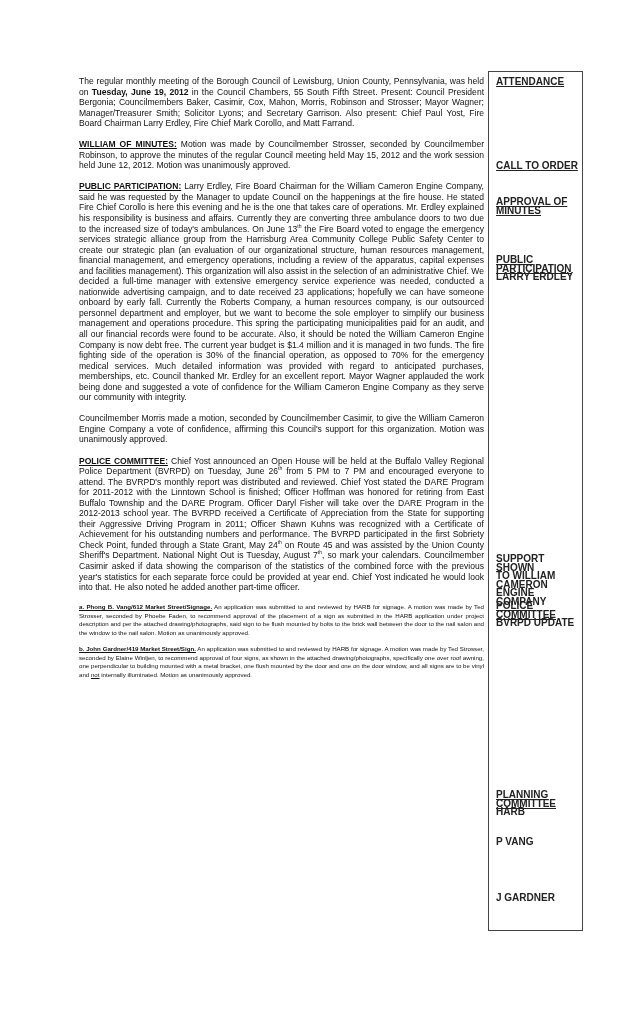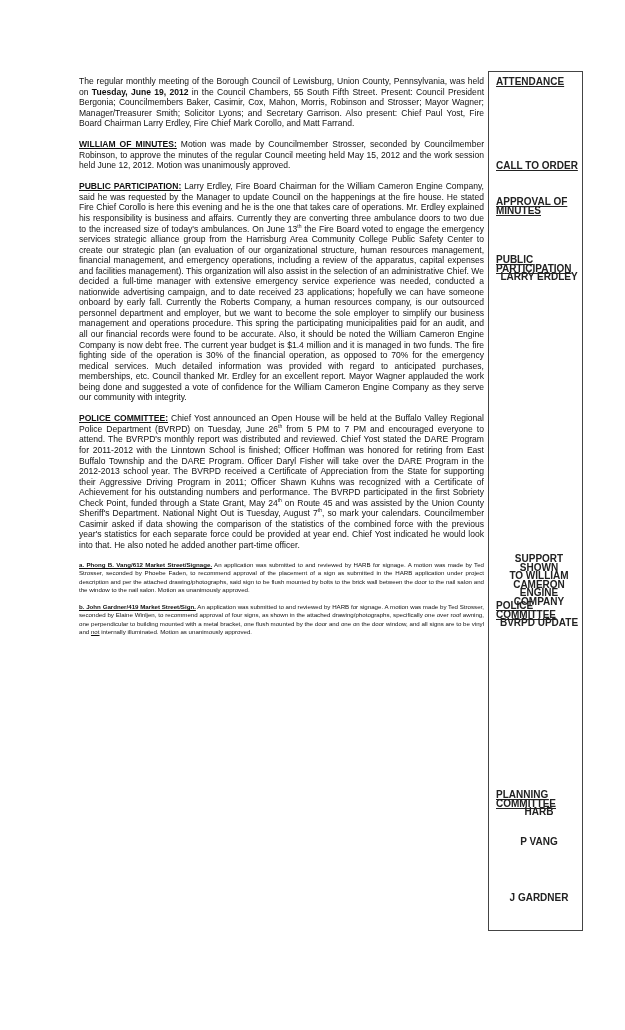--- a/index.html
+++ b/index.html
@@ -12,33 +12,34 @@
   .bold { font-weight: bold; }
   sup { font-size: 5px; line-height: 0; vertical-align: super; }
   .small { font-size: 6.15px; line-height: 8.5px; margin: 0 0 8px 0 !important; }
   .small .hdr { text-decoration: underline; }
   .margin-box { position: absolute; left: 488px; top: 71px; width: 93px; height: 966px;
                 border: 1px solid #444; border-bottom: none; }
   .margin-box.bottom { height: 858px; border-bottom: 1px solid #444; }
   .mlabel { position: absolute; left: 496px; font-size: 10px; line-height: 8.5px;
             font-weight: bold; color: #222; width: 86px; }
   .mlabel .u { text-decoration: underline; display: block; }
-  .mlabel .p { display: block; text-align: center; }
+  .mlabel .p { display: block; }
 </style>
 </head>
 <body>
 
 <div class="main">
   <p><span>The regular monthly meeting of the Borough Council of Lewisburg, Union County, Pennsylvania, was held on </span><span class="bold">Tuesday, June 19, 2012</span><span> in the Council Chambers, 55 South Fifth Street. Present: Council President Bergonia; Councilmembers Baker, Casimir, Cox, Mahon, Morris, Robinson and Strosser; Mayor Wagner; Manager/Treasurer Smith; Solicitor Lyons; and Secretary Garrison. Also present: Chief Paul Yost, Fire Board Chairman Larry Erdley, Fire Chief Mark Corollo, and Matt Farrand.</span></p>
 
 
   <p><span class="hdr">WILLIAM OF MINUTES:</span><span> Motion was made by Councilmember Strosser, seconded by Councilmember Robinson, to approve the minutes of the regular Council meeting held May 15, 2012 and the work session held June 12, 2012. Motion was unanimously approved.</span></p>
 
   <p><span class="hdr">PUBLIC PARTICIPATION:</span><span> Larry Erdley, Fire Board Chairman for the William Cameron Engine Company, said he was requested by the Manager to update Council on the happenings at the fire house.  He stated Fire Chief Corollo is here this evening and he is the one that takes care of operations. Mr. Erdley explained his responsibility is business and affairs. Currently they are converting three ambulance doors to two due to the increased size of today's ambulances. On June 13</span><sup>th</sup><span> the Fire Board voted to engage the emergency services strategic alliance group from the Harrisburg Area Community College Public Safety Center to create our strategic plan (an evaluation of our organizational structure, human resources management, financial management, and emergency operations, including a review of the apparatus, capital expenses and facilities management). This organization will also assist in the selection of an administrative Chief. We decided a full-time manager with extensive emergency service experience was needed, conducted a nationwide advertising campaign, and to date received 23 applications; hopefully we can have someone onboard by early fall. Currently the Roberts Company, a human resources company, is our outsourced personnel department and employer, but we want to become the sole employer to simplify our business management and operations procedure. This spring the participating municipalities paid for an audit, and all our financial records were found to be accurate. Also, it should be noted the William Cameron Engine Company is now debt free. The current year budget is $1.4 million and it is managed in two funds.  The fire fighting side of the operation is 30% of the financial operation, as opposed to 70% for the emergency medical services. Much detailed information was provided with regard to anticipated purchases, memberships, etc. Council thanked Mr. Erdley for an excellent report. Mayor Wagner applauded the work being done and suggested a vote of confidence for the William Cameron Engine Company as they serve our community with integrity.</span></p>
 
+  <p><span>Councilmember Morris made a motion, seconded by Councilmember Casimir, to give the William Cameron Engine Company a vote of confidence, affirming this Council's support for this organization.  Motion was unanimously approved.</span></p>
 
   <p><span class="hdr">POLICE COMMITTEE:</span><span> Chief Yost announced an Open House will be held at the Buffalo Valley Regional Police Department (BVRPD) on Tuesday, June 26</span><sup>th</sup><span> from 5 PM to 7 PM and encouraged everyone to attend. The BVRPD's monthly report was distributed and reviewed. Chief Yost stated the DARE Program for 2011-2012 with the Linntown School is finished; Officer Hoffman was honored for retiring from East Buffalo Township and the DARE Program. Officer Daryl Fisher will take over the DARE Program in the 2012-2013 school year. The BVRPD received a Certificate of Appreciation from the State for supporting their Aggressive Driving Program in 2011; Officer Shawn Kuhns was recognized with a Certificate of Achievement for his outstanding numbers and performance. The BVRPD participated in the first Sobriety Check Point, funded through a State Grant, May 24</span><sup>th</sup><span> on Route 45 and was assisted by the Union County Sheriff's Department. National Night Out is Tuesday, August 7</span><sup>th</sup><span>, so mark your calendars. Councilmember Casimir asked if data showing the comparison of the statistics of the combined force with the previous year's statistics for each separate force could be provided at year end.  Chief Yost indicated he would look into that.  He also noted he added another part-time officer.</span></p>
 
 
   <p class="small"><span class="hdr">a.  Phong B. Vang/612 Market Street/Signage.</span><span>  An application was submitted to and reviewed by HARB for signage. A motion was made by Ted Strosser, seconded by Phoebe Faden, to recommend approval of the placement of a sign as submitted in the HARB application under project description and per the attached drawing/photographs, said sign to be flush mounted by bolts to the brick wall between the door to the nail salon and the window to the nail salon. Motion as unanimously approved.</span></p>
 
   <p class="small"><span class="hdr">b. John Gardner/419 Market Street/Sign.</span><span> An application was submitted to and reviewed by HARB for signage. A motion was made by Ted Strosser, seconded by Elaine Winljen, to recommend approval of four signs, as shown in the attached drawing/photographs, specifically one over roof awning, one perpendicular to building mounted with a metal bracket, one flush mounted by the door and one on the door window, and all signs are to be vinyl and </span><span style="text-decoration:underline">not</span><span> internally illuminated.  Motion as unanimously approved.</span></p>
 </div>
 
 <div class="margin-box bottom"></div>

